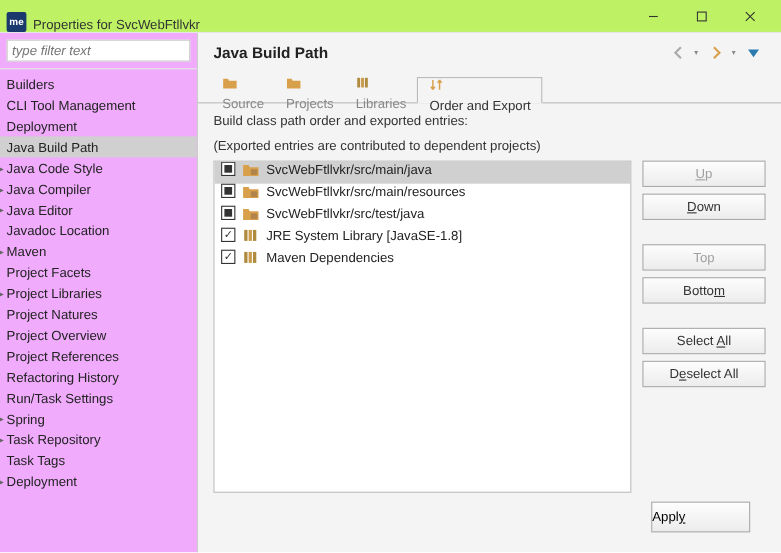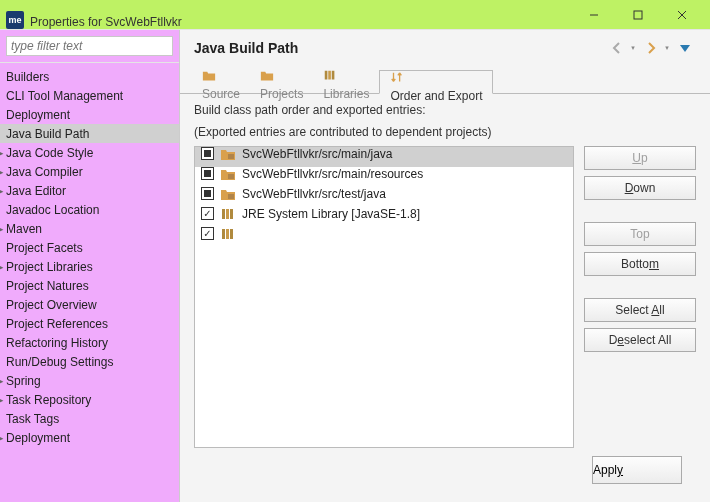--- a/index.html
+++ b/index.html
@@ -138,21 +138,21 @@
         <div class="tree-item indent">
           <span class="arrow" style="margin-left: -16px;"></span>
           <span>Project References</span>
         </div>
         <div class="tree-item indent">
           <span class="arrow" style="margin-left: -16px;"></span>
           <span>Refactoring History</span>
         </div>
         <div class="tree-item indent">
           <span class="arrow" style="margin-left: -16px;"></span>
-          <span>Run/Debug Settings</span>
+          <span>Run/Task Settings</span>
         </div>
         <div class="tree-item indent">
           <span class="arrow" style="margin-left: -16px;">▶</span>
           <span>Spring</span>
         </div>
         <div class="tree-item indent">
           <span class="arrow" style="margin-left: -16px;">▶</span>
           <span>Task Repository</span>
         </div>
         <div class="tree-item indent">
@@ -266,20 +266,21 @@
             </div>
             <div class="list-row">
               <span class="chk checked"></span>
               <span class="lib-icon">
                 <svg viewBox="0 0 16 14">
                   <rect x="2" y="2" width="3" height="10" fill="#b08a3e"></rect>
                   <rect x="6" y="2" width="3" height="10" fill="#c99b4a"></rect>
                   <rect x="10" y="2" width="3" height="10" fill="#b08a3e"></rect>
                 </svg>
               </span>
+              <span class="list-label">Maven Dependencies</span>
             </div>
           </div>
         <div class="btn-col">
           <div class="btn disabled">
               <span><u>U</u><span></span>p</span>
             </div>
           <div class="btn">
               <span><u>D</u>own</span>
             </div>
           <div class="spacer"></div>

